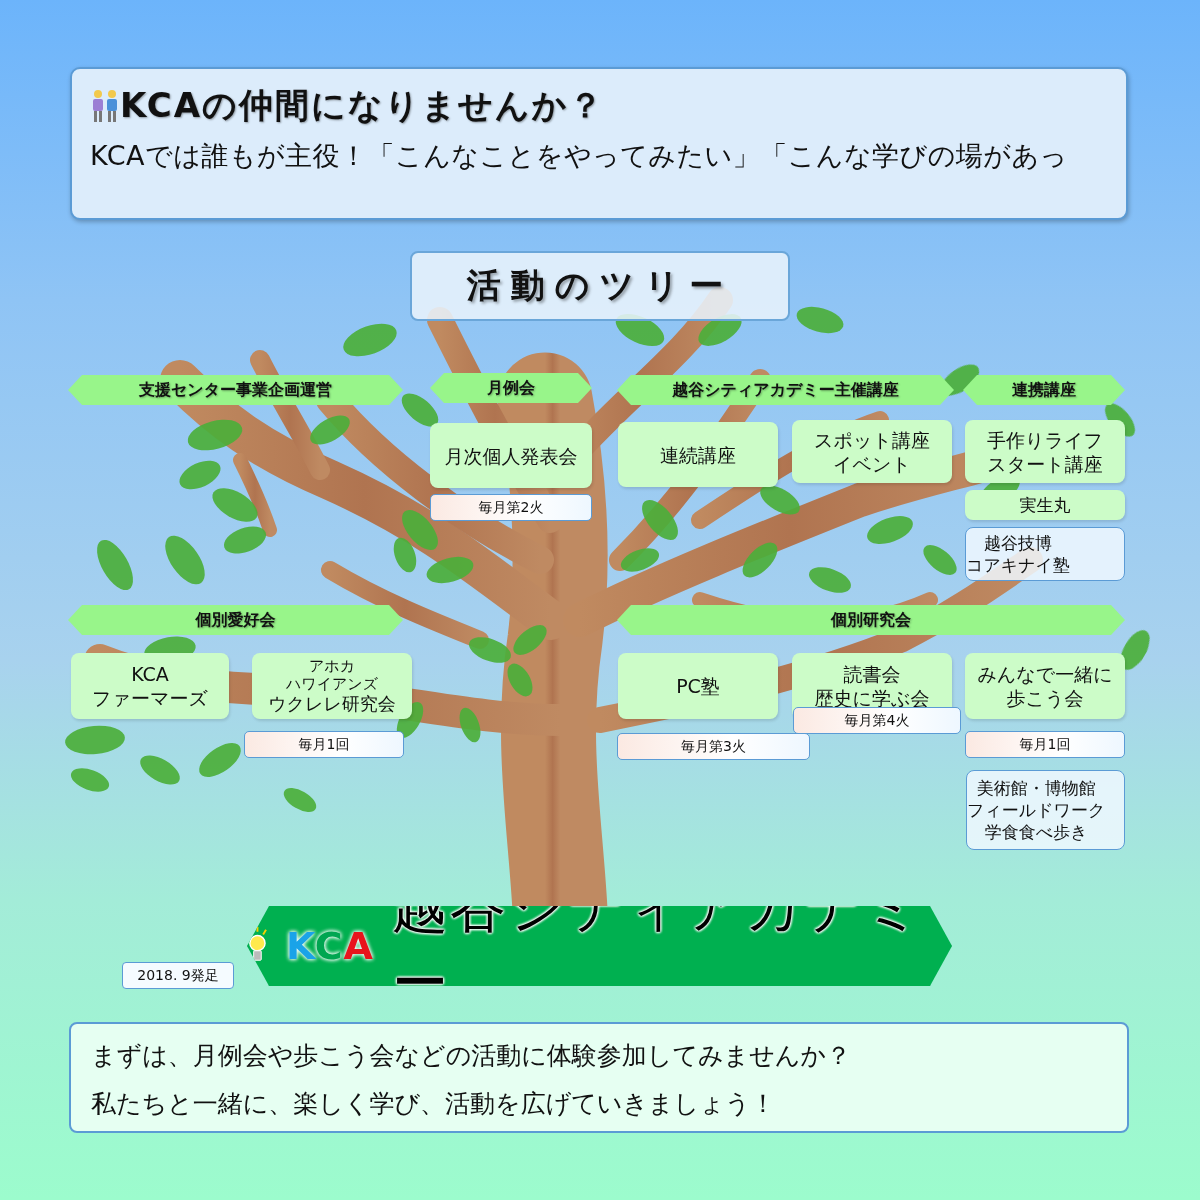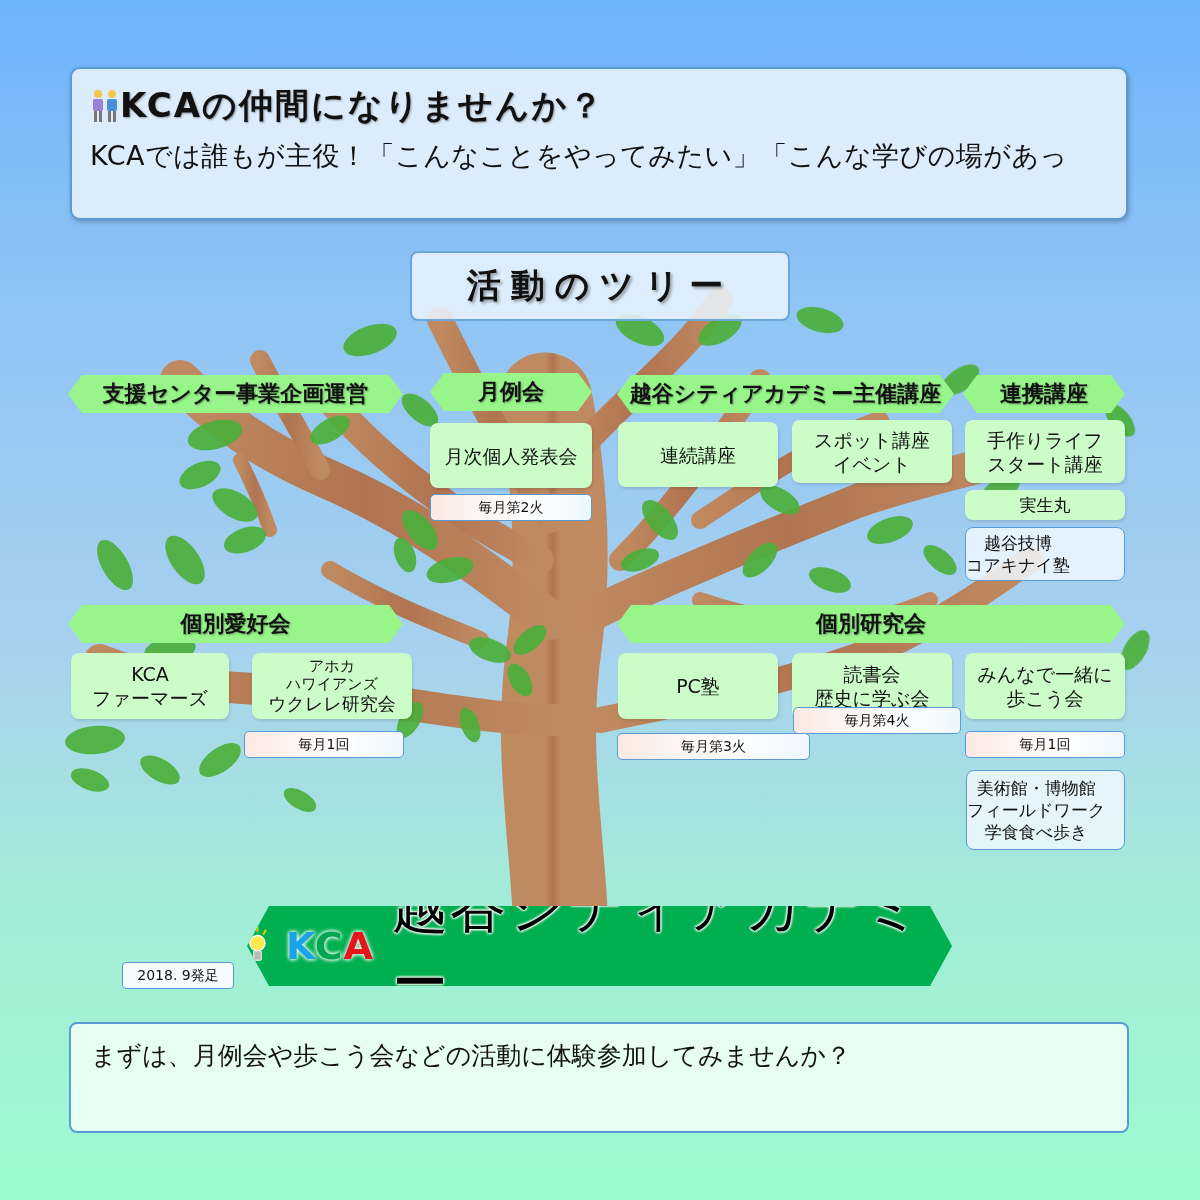--- a/index.html
+++ b/index.html
@@ -43,23 +43,23 @@
     display: flex; align-items: center; justify-content: center;
     font-size: 34px; font-weight: bold; letter-spacing: 10px;
     text-shadow: 2px 2px 3px rgba(0,0,0,0.35);
   }
 
   
   .banner {
     background: #98f58a;
     clip-path: polygon(14px 0, calc(100% - 14px) 0, 100% 50%, calc(100% - 14px) 100%, 14px 100%, 0 50%);
     display: flex; align-items: center; justify-content: center;
-    font-size: 22px; font-weight: bold;
+    font-size: 16px; font-weight: bold;
     text-shadow: 1px 1px 2px rgba(0,0,0,0.3);
-    height: 38px;
+    height: 30px;
   }
 
   
   .card {
     background: #ccfcc8;
     border-radius: 8px;
     display: flex; align-items: center; justify-content: center;
     text-align: center;
     font-size: 19px; line-height: 24px;
     box-shadow: 1px 2px 3px rgba(0,0,0,0.12);
@@ -298,13 +298,14 @@
     <rect x="7" y="25" width="8" height="10" rx="1" fill="#bbb" stroke="#fff" stroke-width="1"></rect>
   </svg>
   <span class="brand-kca"><span class="k">K</span><span class="c">C</span><span class="a">A</span></span>
   <span class="brand-name">越谷シティアカデミー</span>
 </div>
 
 <div class="abs founded">2018. 9発足</div>
 
 <div class="abs outro">
   <div>まずは、月例会や歩こう会などの活動に体験参加してみませんか？</div>
+  <div>私たちと一緒に、楽しく学び、活動を広げていきましょう！</div>
 </div>
 
 </body></html>

